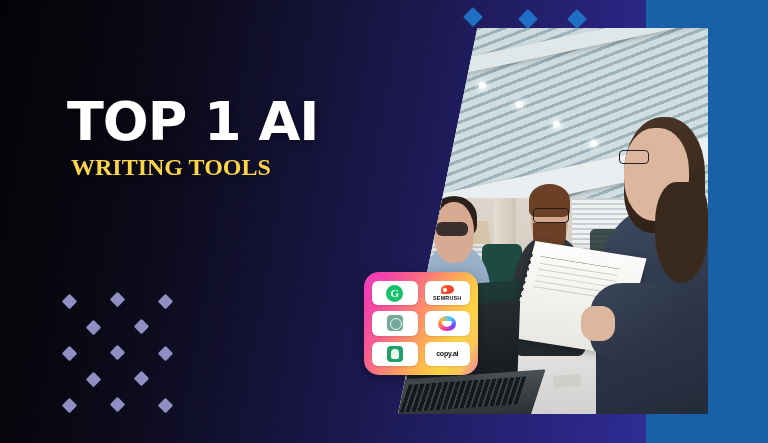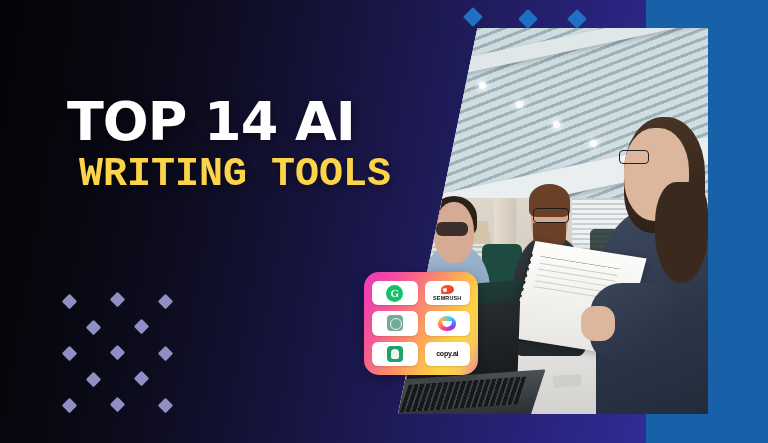--- a/index.html
+++ b/index.html
@@ -502,27 +502,27 @@
     margin: 0;
     font-size: 54px;
     line-height: 0.95;
     font-weight: bold;
     color: #ffffff;
     letter-spacing: -1px;
     font-family: "DejaVu Sans", sans-serif;
     text-shadow: 0 2px 10px rgba(0,0,0,0.45);
   }
   .title-sub {
-    margin: 8px 0 0 12px;
-    font-size: 40px;
+    margin: 8px 0 0 4px;
+    font-size: 24px;
     line-height: 1;
     font-weight: bold;
     color: #fbd44a;
     letter-spacing: 0px;
-    font-family: Liberation Mono, monospace;
+    font-family: Liberation Serif, serif;
     text-shadow: 0 2px 8px rgba(0,0,0,0.4);
   }
   .byline {
     margin: 12px 0 0 2px;
     font-size: 16px;
     font-style: italic;
     font-weight: bold;
     color: #f2f2f6;
     letter-spacing: 1.2px;
     font-family: "DejaVu Sans", sans-serif;
@@ -629,17 +629,17 @@
     </div>
     <div class="tool-chip">
       <span class="quill"></span>
     </div>
     <div class="tool-chip">
       <span class="chip-label">copy.ai</span>
     </div>
   </div>
 
   <div class="text-block">
-    <h1 class="title-main">TOP 14 AI</h1>
+    <h1 class="title-main">TOP 1 AI</h1>
     <h2 class="title-sub">WRITING TOOLS</h2>
   </div>
 
 </div>
 
 </body></html>

